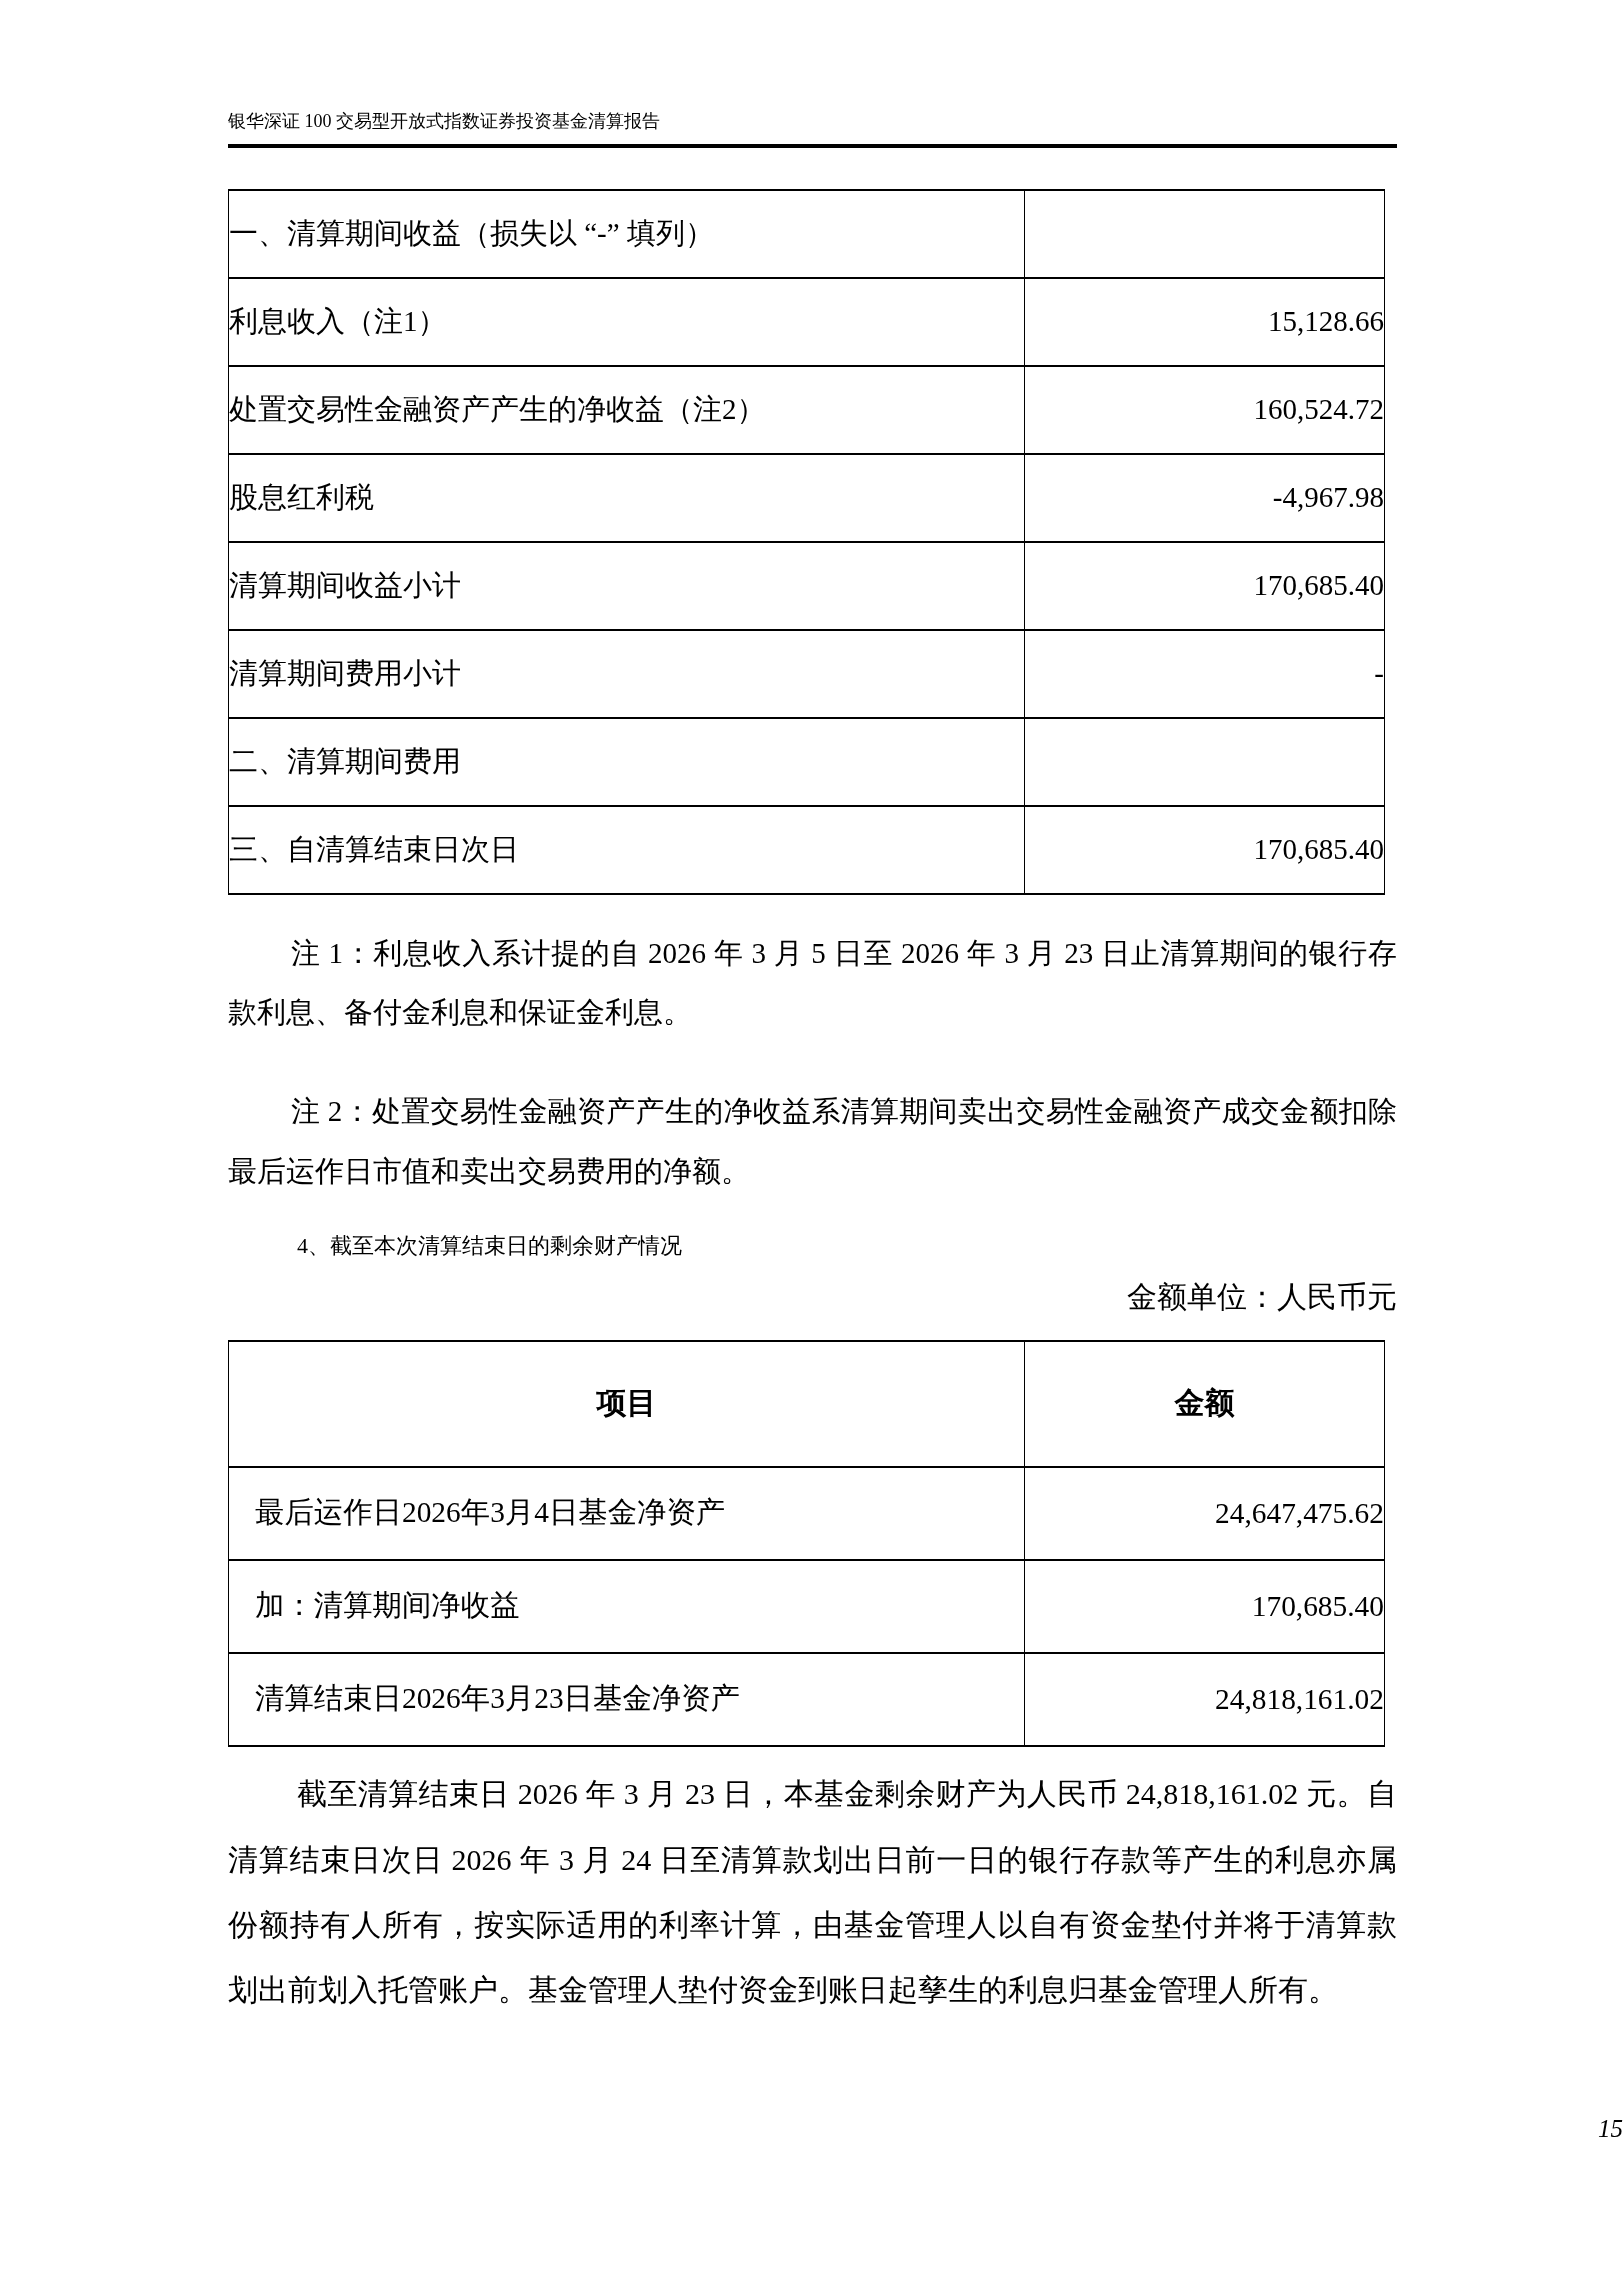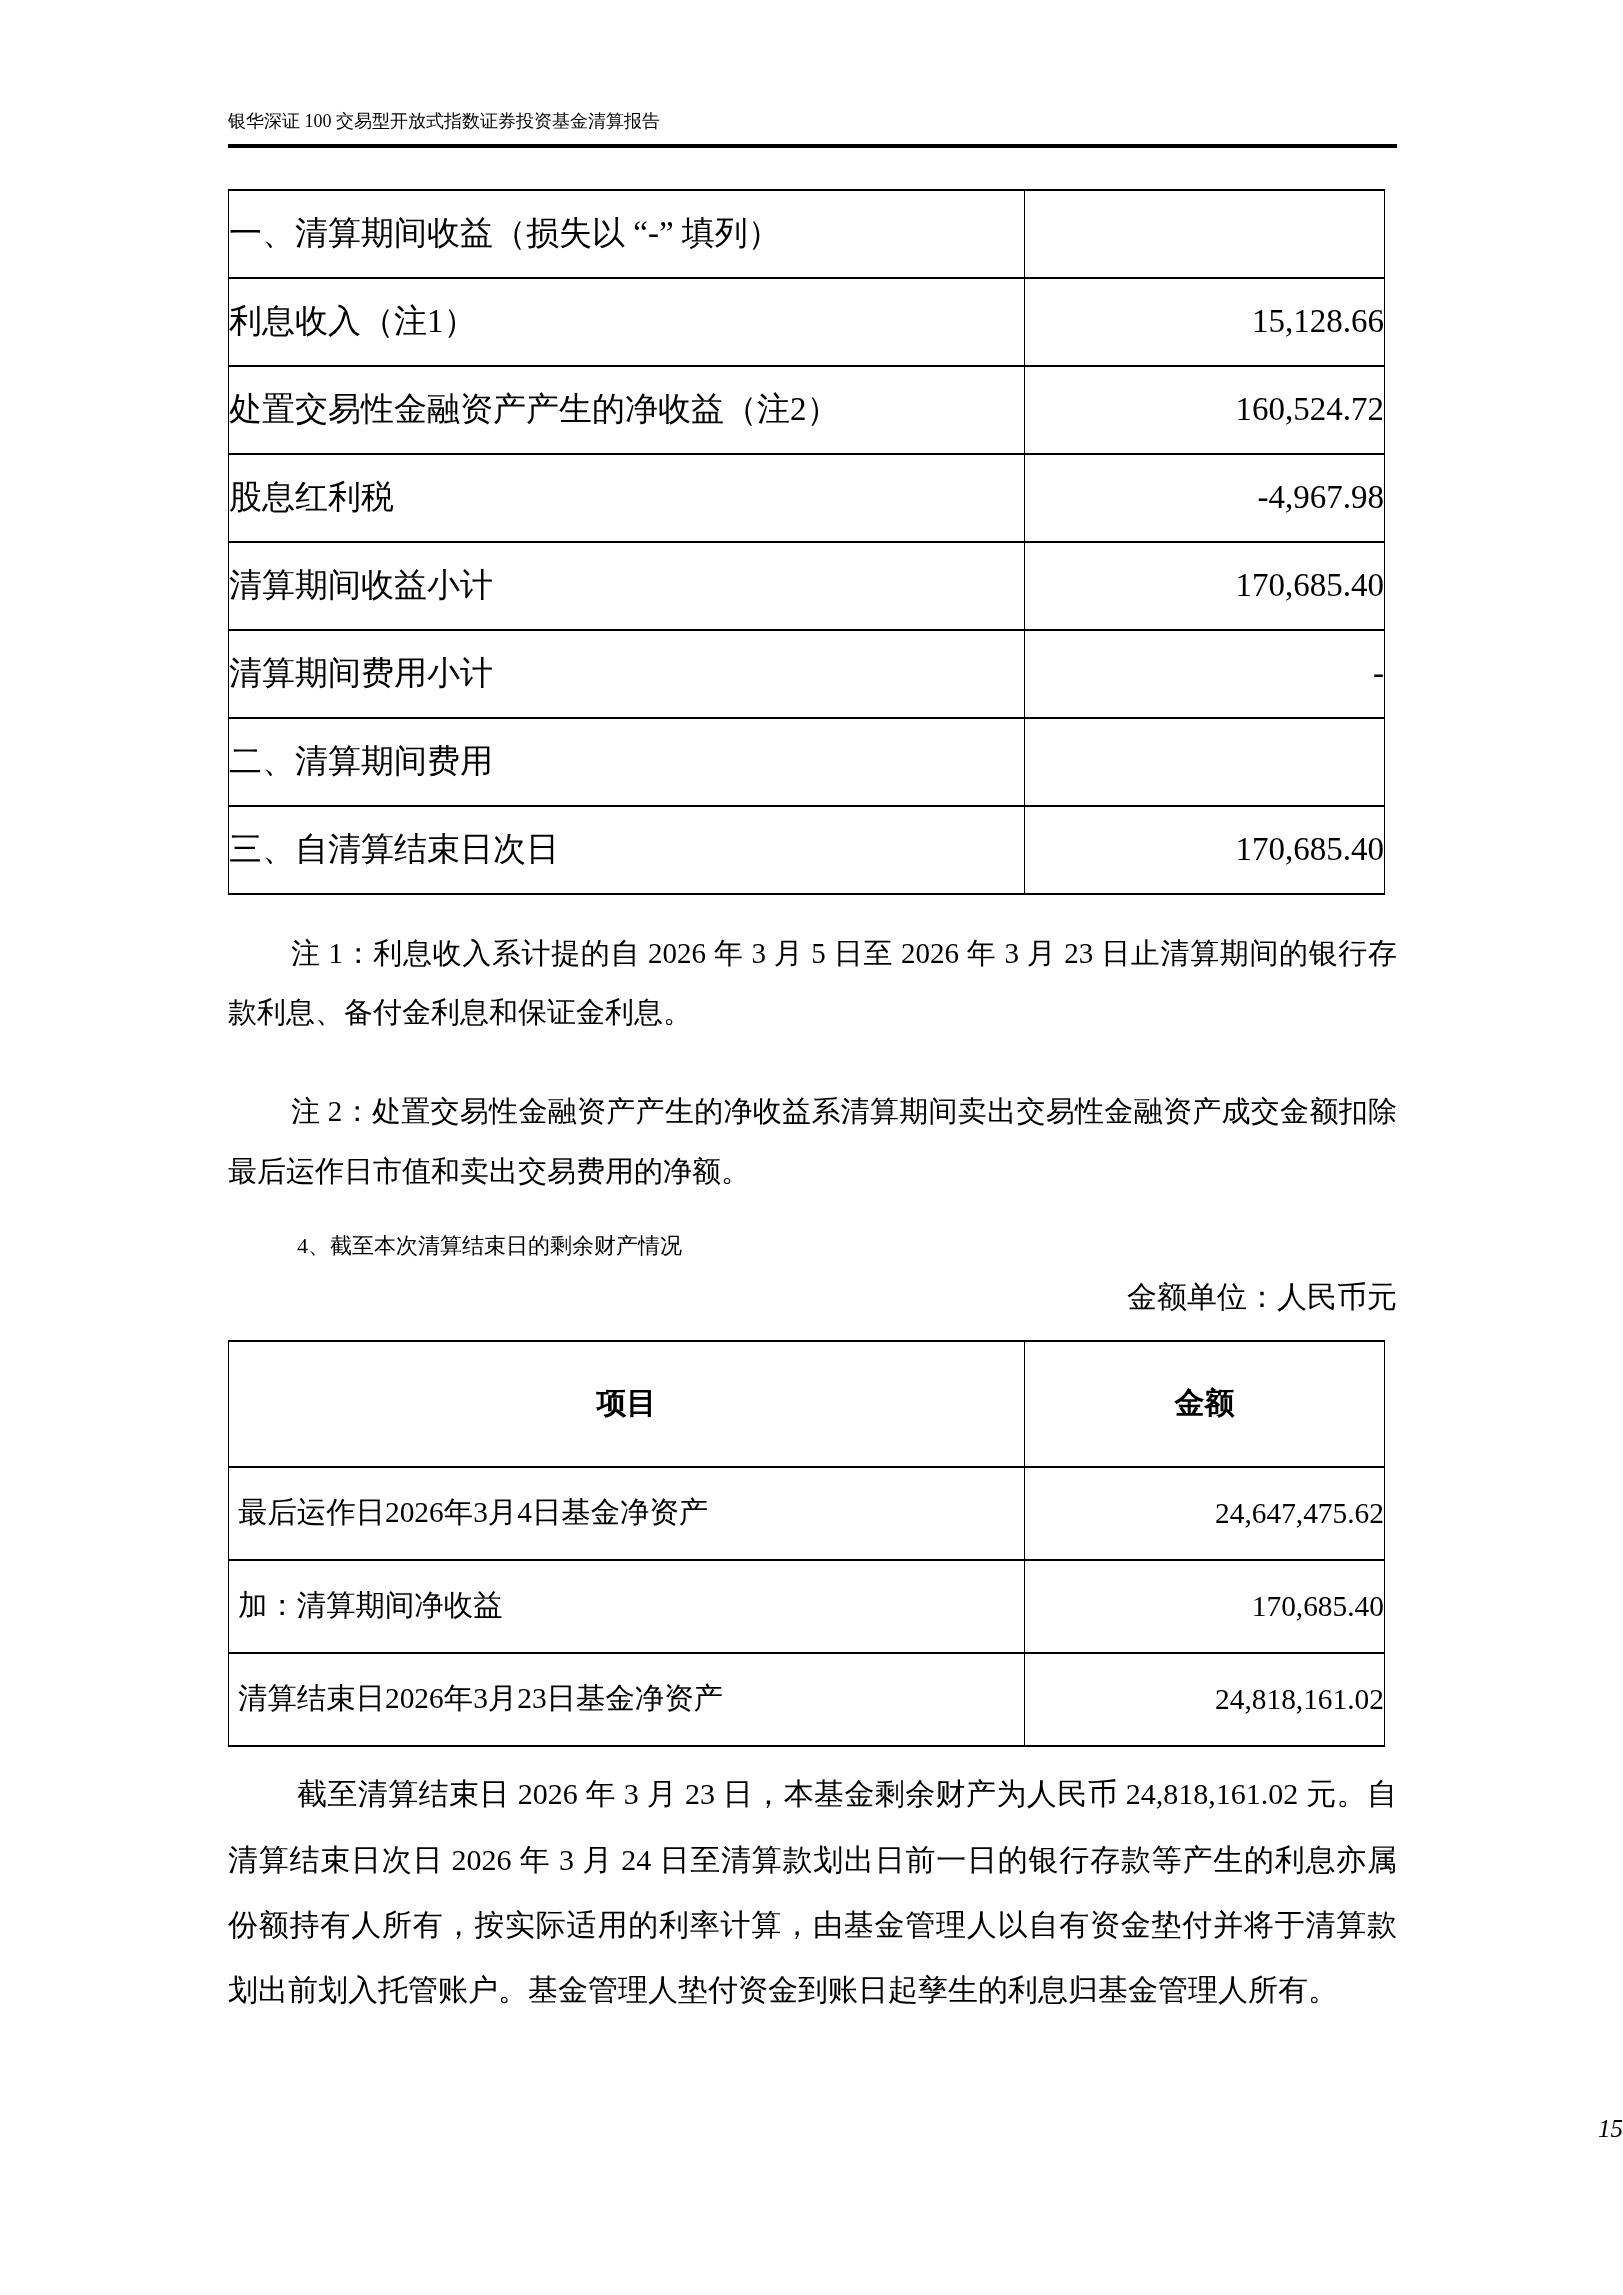--- a/index.html
+++ b/index.html
@@ -33,21 +33,21 @@
     border-collapse: collapse;
     table-layout: fixed;
     width: 1156px;
   }
   table.fin-table td, table.fin-table th {
     border-left: 1.3px solid #000;
     border-right: 1.3px solid #000;
     border-top: 2px solid #000;
     border-bottom: 2px solid #000;
     vertical-align: middle;
-    font-size: 33px;
+    font-size: 29px;
     padding: 0;
   }
   #income-table { margin-top: 41px; }
   #income-table td { height: 86px; }
   td.lbl-0 { padding-left: 21px; }
   td.lbl-1 { padding-left: 79px; }
   td.lbl-2 { padding-left: 149px; }
   td.val   { text-align: right; padding-right: 15.7px; }
 
   
@@ -70,21 +70,21 @@
   .unit-label {
     margin-top: 17px;
     font-size: 30px;
     line-height: 1.3;
     text-align: right;
   }
 
   #assets-table { margin-top: 23.6px; }
   #assets-table th { height: 124px; font-weight: bold; font-size: 30px; text-align: center; }
   #assets-table td { height: 91px; font-size: 29.4px; }
-  #assets-table td.lbl { padding-left: 9px; }
+  #assets-table td.lbl { padding-left: 26px; }
 
   .closing {
     margin-top: 14.4px;
     font-size: 30px;
     line-height: 2.18;
     text-align: justify;
     text-indent: 69px;
   }
 
   .page-number {

